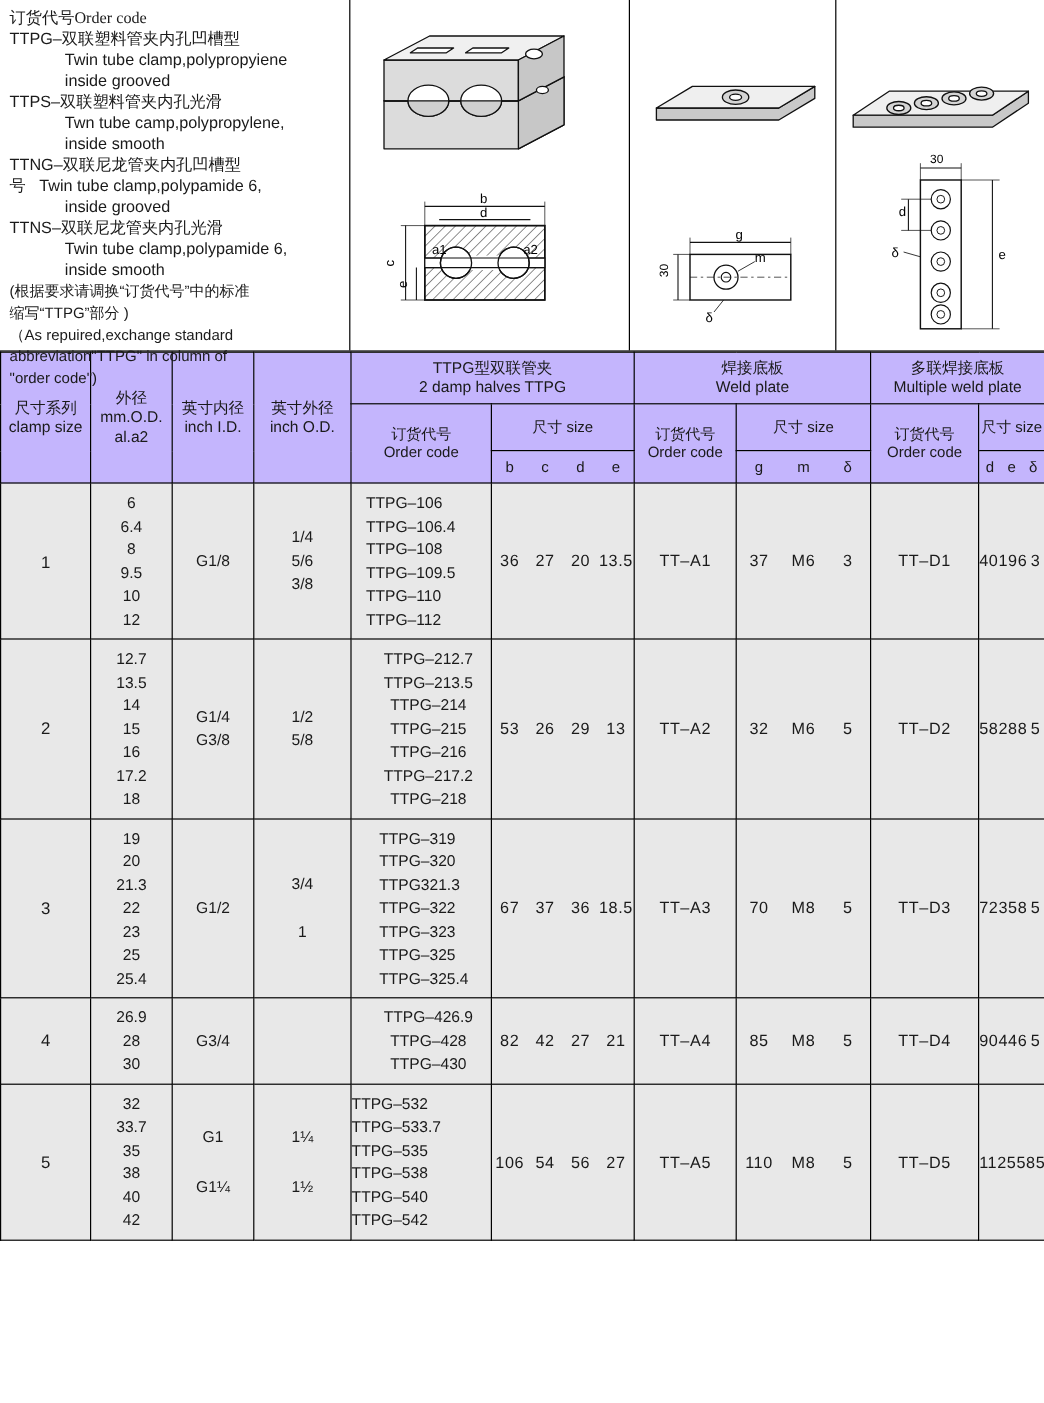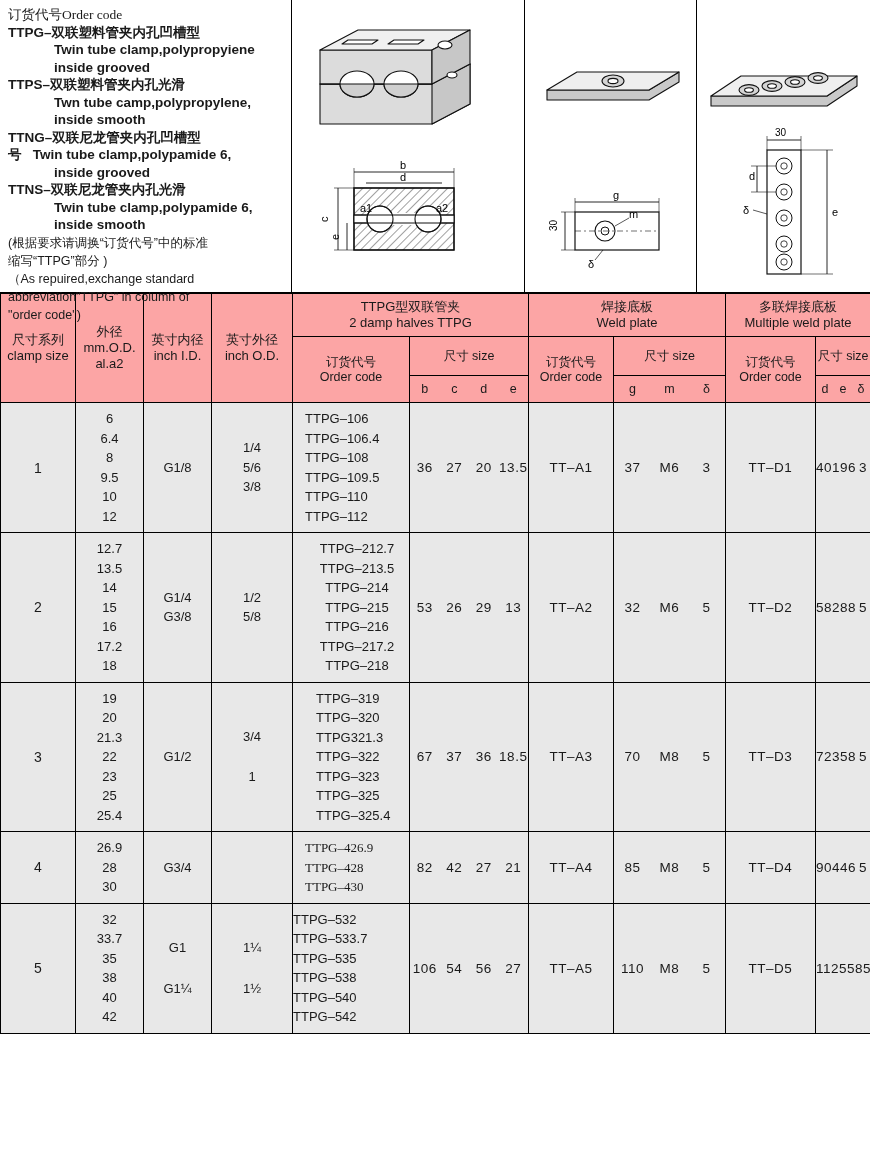--- a/index.html
+++ b/index.html
@@ -23,21 +23,21 @@
     position:relative;
     border-right:1px solid #000;
     box-sizing:border-box;
   }
   .col-text{width:292px;padding:6px 8px 0 8px;}
   .col-iso{width:233px;}
   .col-plate{width:172px;}
   .col-multi{width:172px;border-right:none;}
 
   .order-title{font-size:13.5px;line-height:17.5px;font-family:Liberation Serif, serif;}
-  .ordercode-list{font-size:13.5px;line-height:17.5px;font-weight:bold;}
+  .ordercode-list{font-size:13.5px;line-height:17.5px;}
   .ordercode-list div{white-space:pre;}
   .indent2{padding-left:46px;}
   .note{font-size:12.5px;line-height:17px;margin-top:1px;}
 
   
   svg{display:block;}
   .dwg{position:absolute;}
 
   
   table{
@@ -46,21 +46,21 @@
     table-layout:fixed;
     font-size:13px;
   }
   td,th{
     border:1px solid #000;
     text-align:center;
     vertical-align:middle;
     padding:0;
     font-weight:normal;
   }
-  thead td{background:#fca5a5;}
+  thead td{background:#c4b5fd;}
   thead .hdr-top{height:42px;font-size:13px;line-height:16px;}
   thead .hdr-mid{height:38px;font-size:12.5px;line-height:15px;}
   thead .hdr-sub{height:26px;font-size:12.5px;}
   tbody td{background:#e8e8e8;}
   tbody tr td{height:auto;}
   .sz{font-size:14px;}
   .stack{font-size:13px;line-height:19.5px;}
   .stack div{white-space:pre;}
   .dims{font-size:13.5px;letter-spacing:0.5px;}
   .sub3{display:flex;}
@@ -500,21 +500,21 @@
         <td class="sz">4</td>
         <td class="stack cell-pad">
           <div>26.9</div>
           <div>28</div>
           <div>30</div>
         </td>
         <td class="stack">
           <div>G3/4</div>
         </td>
         <td class="stack"></td>
-        <td class="stack" style="text-align:left;padding-left:12px;font-family:Liberation Serif, serif;">
+        <td class="stack" style="text-align:center;padding-left:12px;">
           <div>TTPG–426.9</div>
           <div>TTPG–428</div>
           <div>TTPG–430</div>
         </td>
         <td class="dims">
           <div class="sub3">
             <div>82</div>
             <div>42</div>
             <div>27</div>
             <div>21</div>

